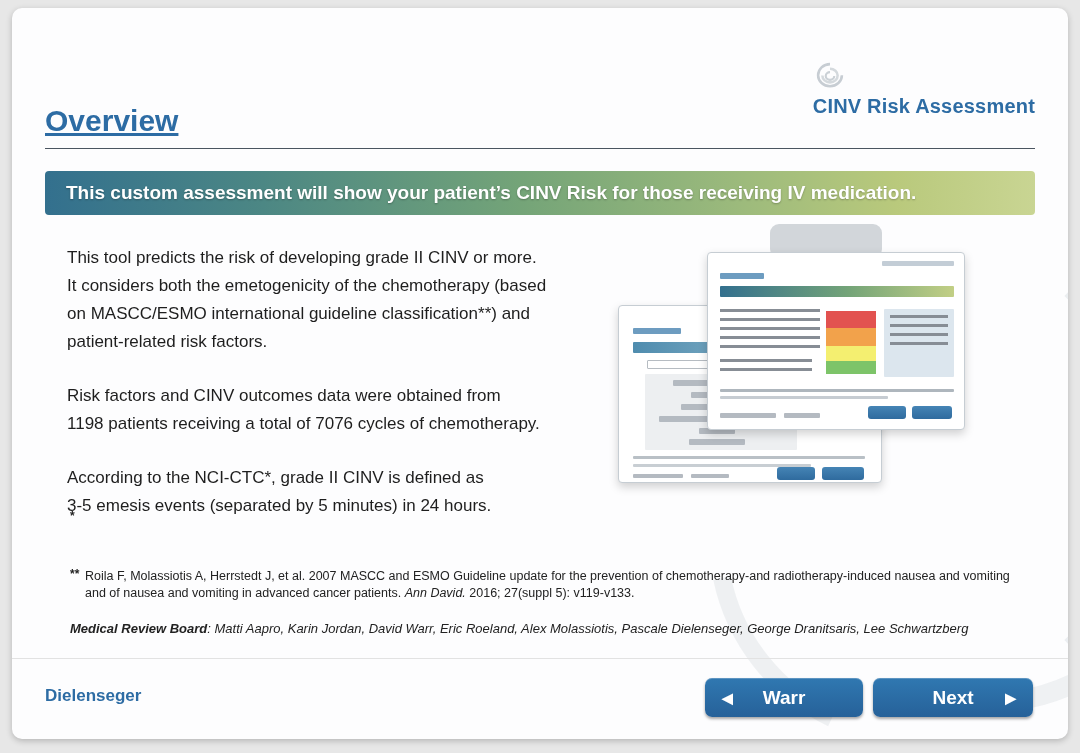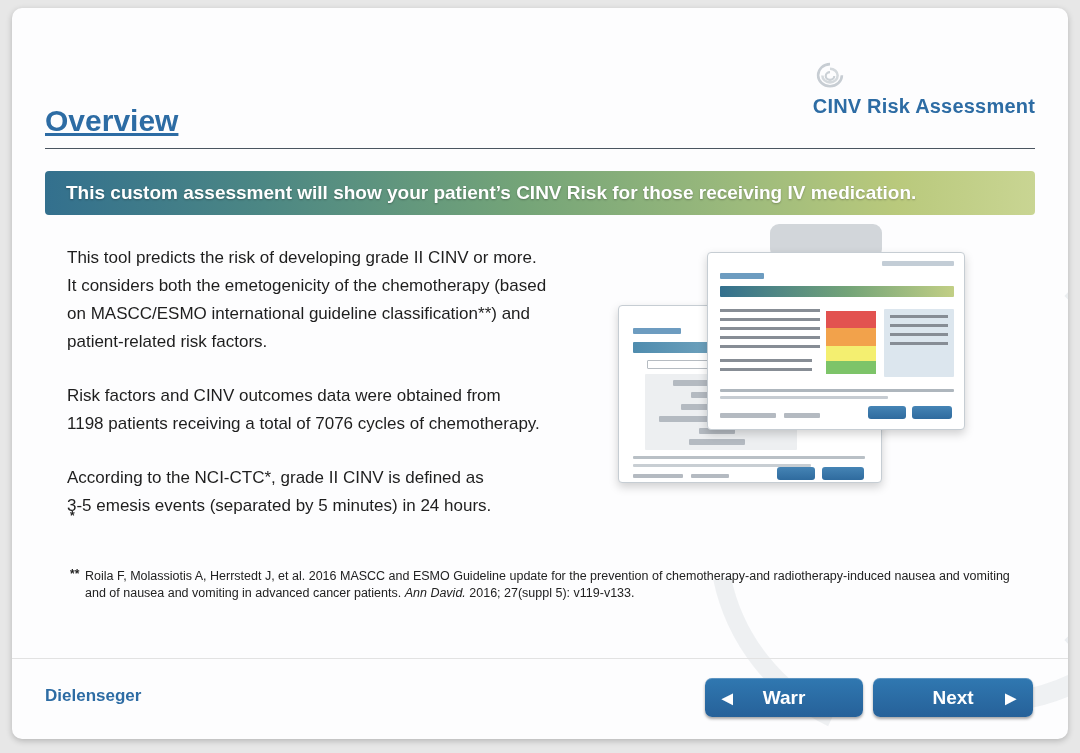--- a/index.html
+++ b/index.html
@@ -153,24 +153,27 @@
   </div>
 
   <div class="notes" style="top:502px;">
     <div class="footnote">
       <span class="fn-marker">*</span>
     </div>
   </div>
 
   <div class="notes" style="top:560px;">
     <div class="footnote" style="white-space:normal;">
-      <span class="fn-marker">**</span><span>Roila F, Molassiotis A, Herrstedt J, et al. 2016 MASCC and ESMO Guideline update for the prevention of chemotherapy-and radiotherapy-induced nausea and vomiting and of nausea and vomiting in advanced cancer patients. </span><span style="font-style:italic;">Ann David.</span><span> 2016; 27(suppl 5): v119-v133.</span>
+      <span class="fn-marker">**</span><span>Roila F, Molassiotis A, Herrstedt J, et al. 2007 MASCC and ESMO Guideline update for the prevention of chemotherapy-and radiotherapy-induced nausea and vomiting and of nausea and vomiting in advanced cancer patients. </span><span style="font-style:italic;">Ann David.</span><span> 2016; 27(suppl 5): v119-v133.</span>
     </div>
   </div>
 
+  <div class="notes review" style="top:612px;">
+    <span style="font-weight:bold;">Medical Review Board</span><span>: Matti Aapro, Karin Jordan, David Warr, Eric Roeland, Alex Molassiotis, Pascale Dielenseger, George Dranitsaris, Lee Schwartzberg</span>
+  </div>
 
   <div class="footer-rule"></div>
   <a class="references">Dielenseger</a>
 
   <button class="nav-btn btn-back">
     <span class="arrow arrow-left">◀</span>
     <span>Warr</span>
   </button>
   <button class="nav-btn btn-next">
     <span>Next</span>

